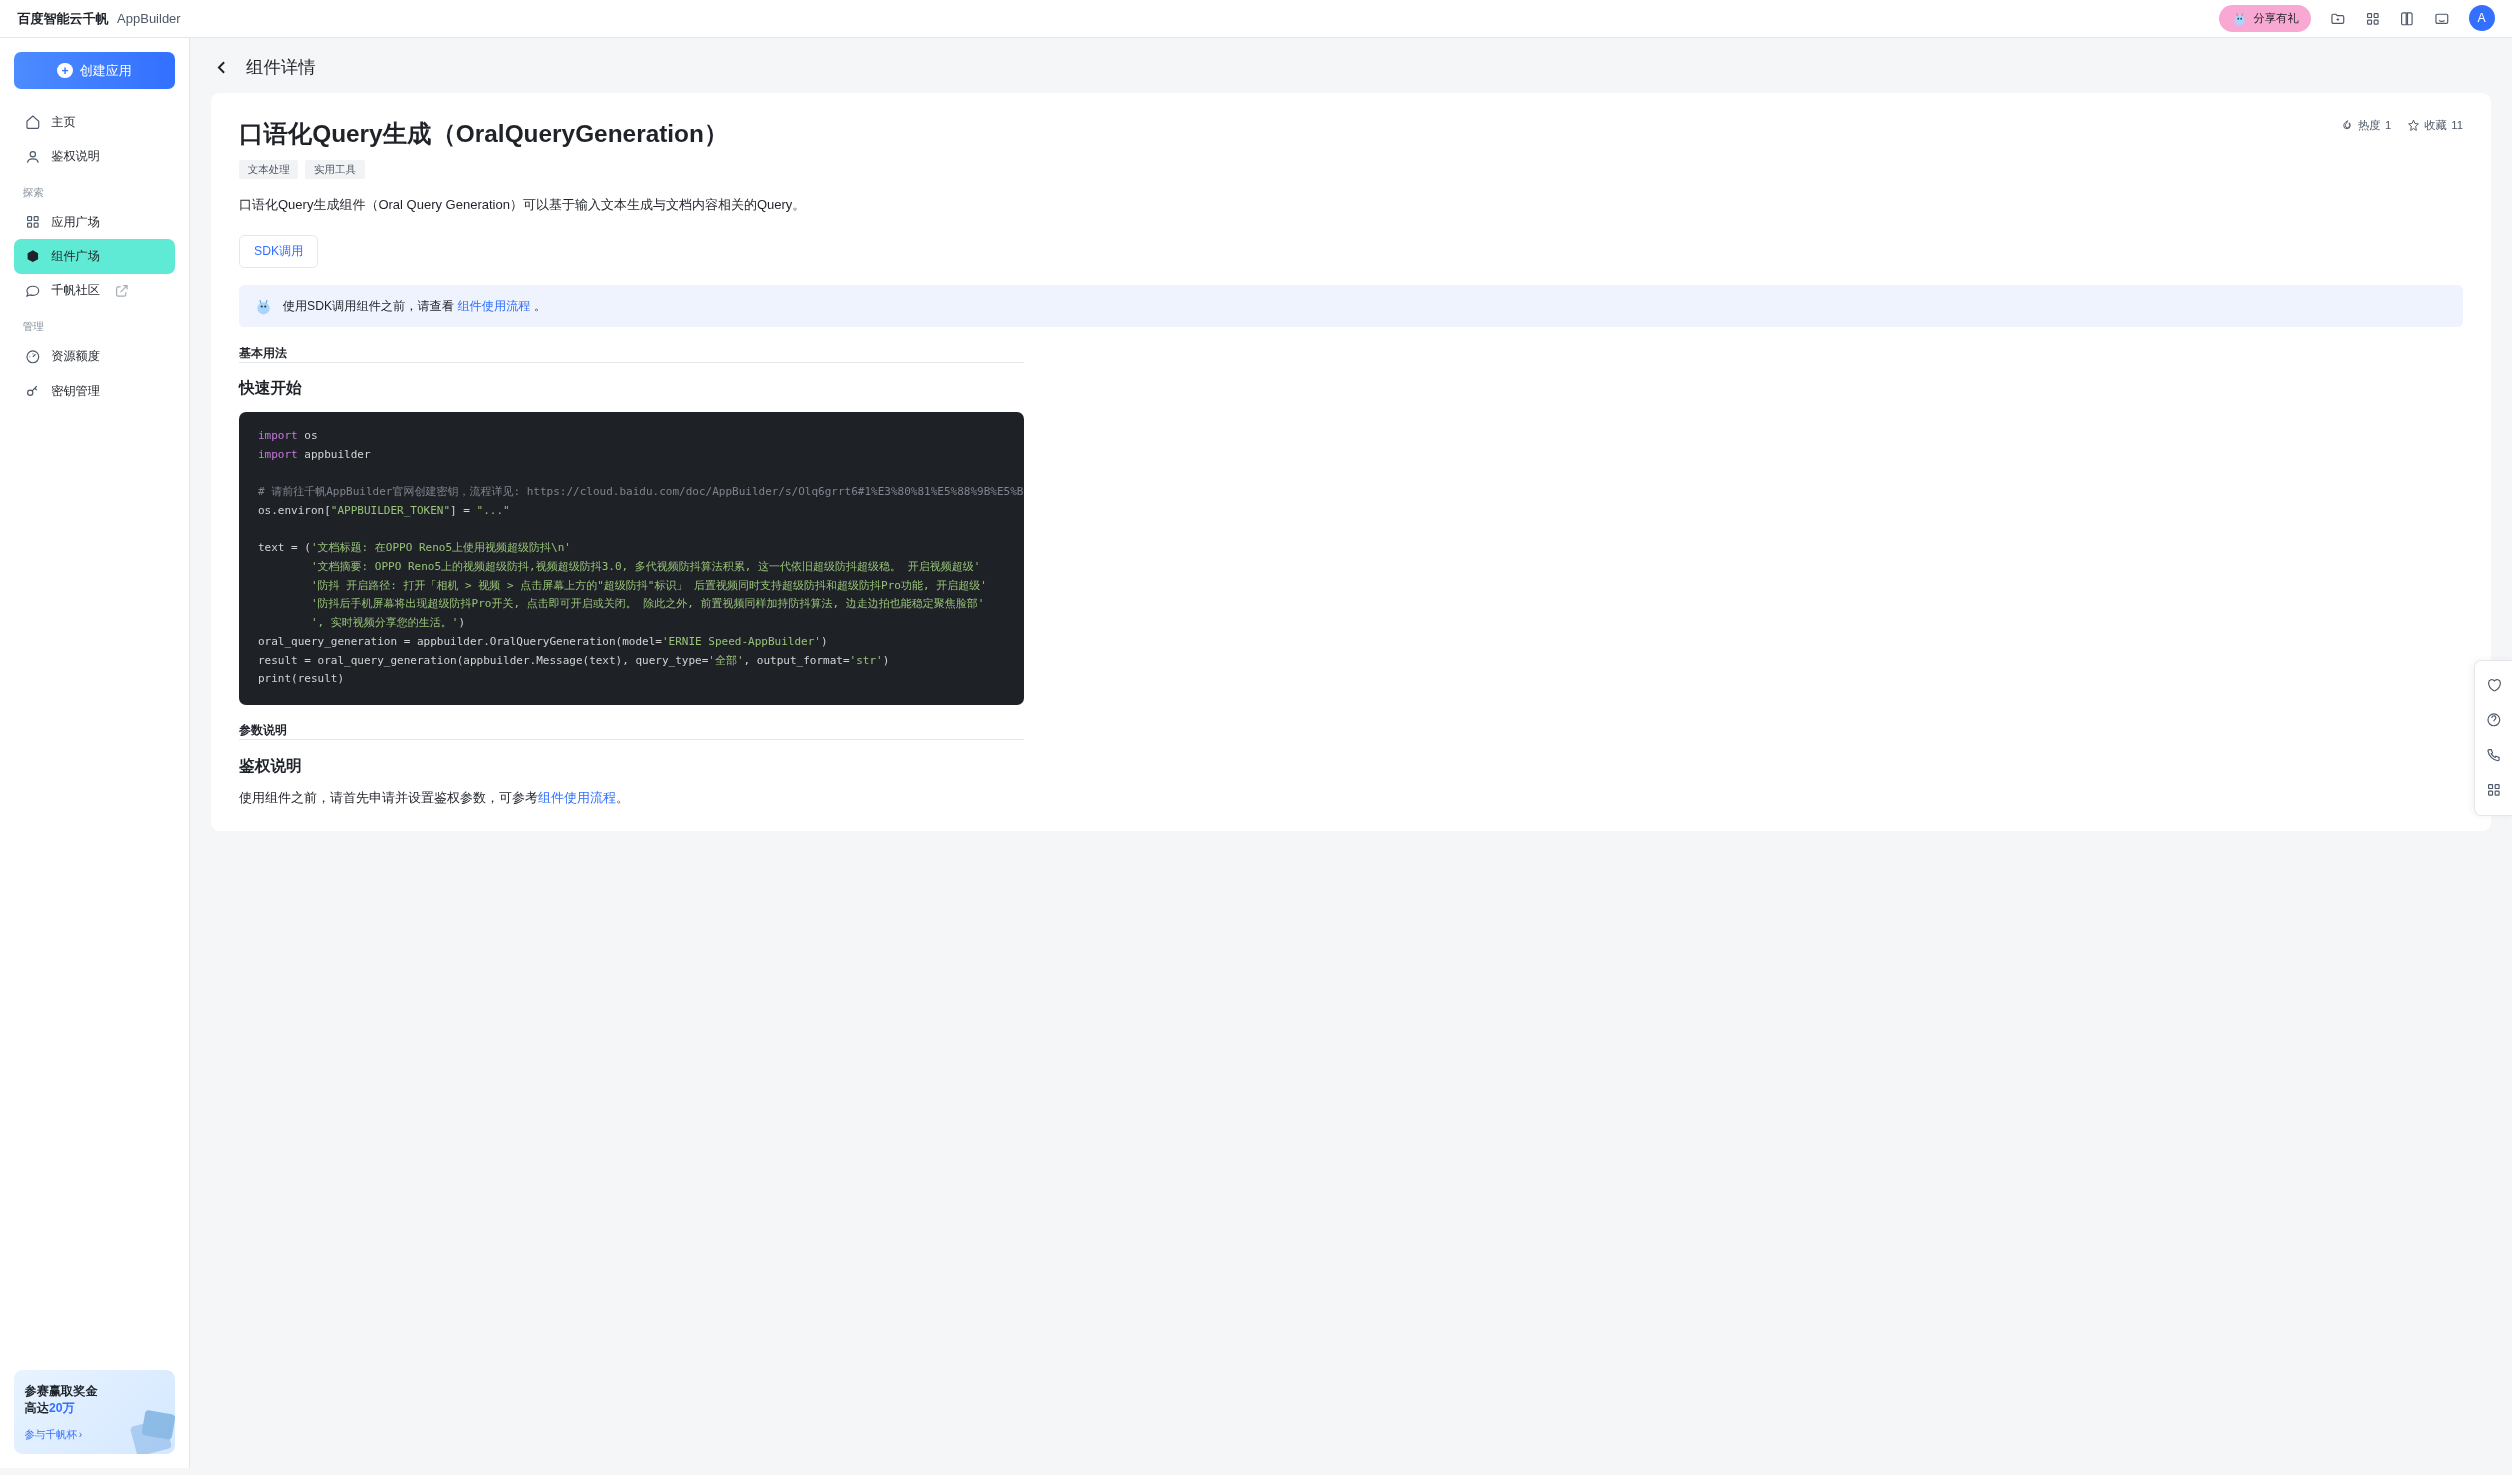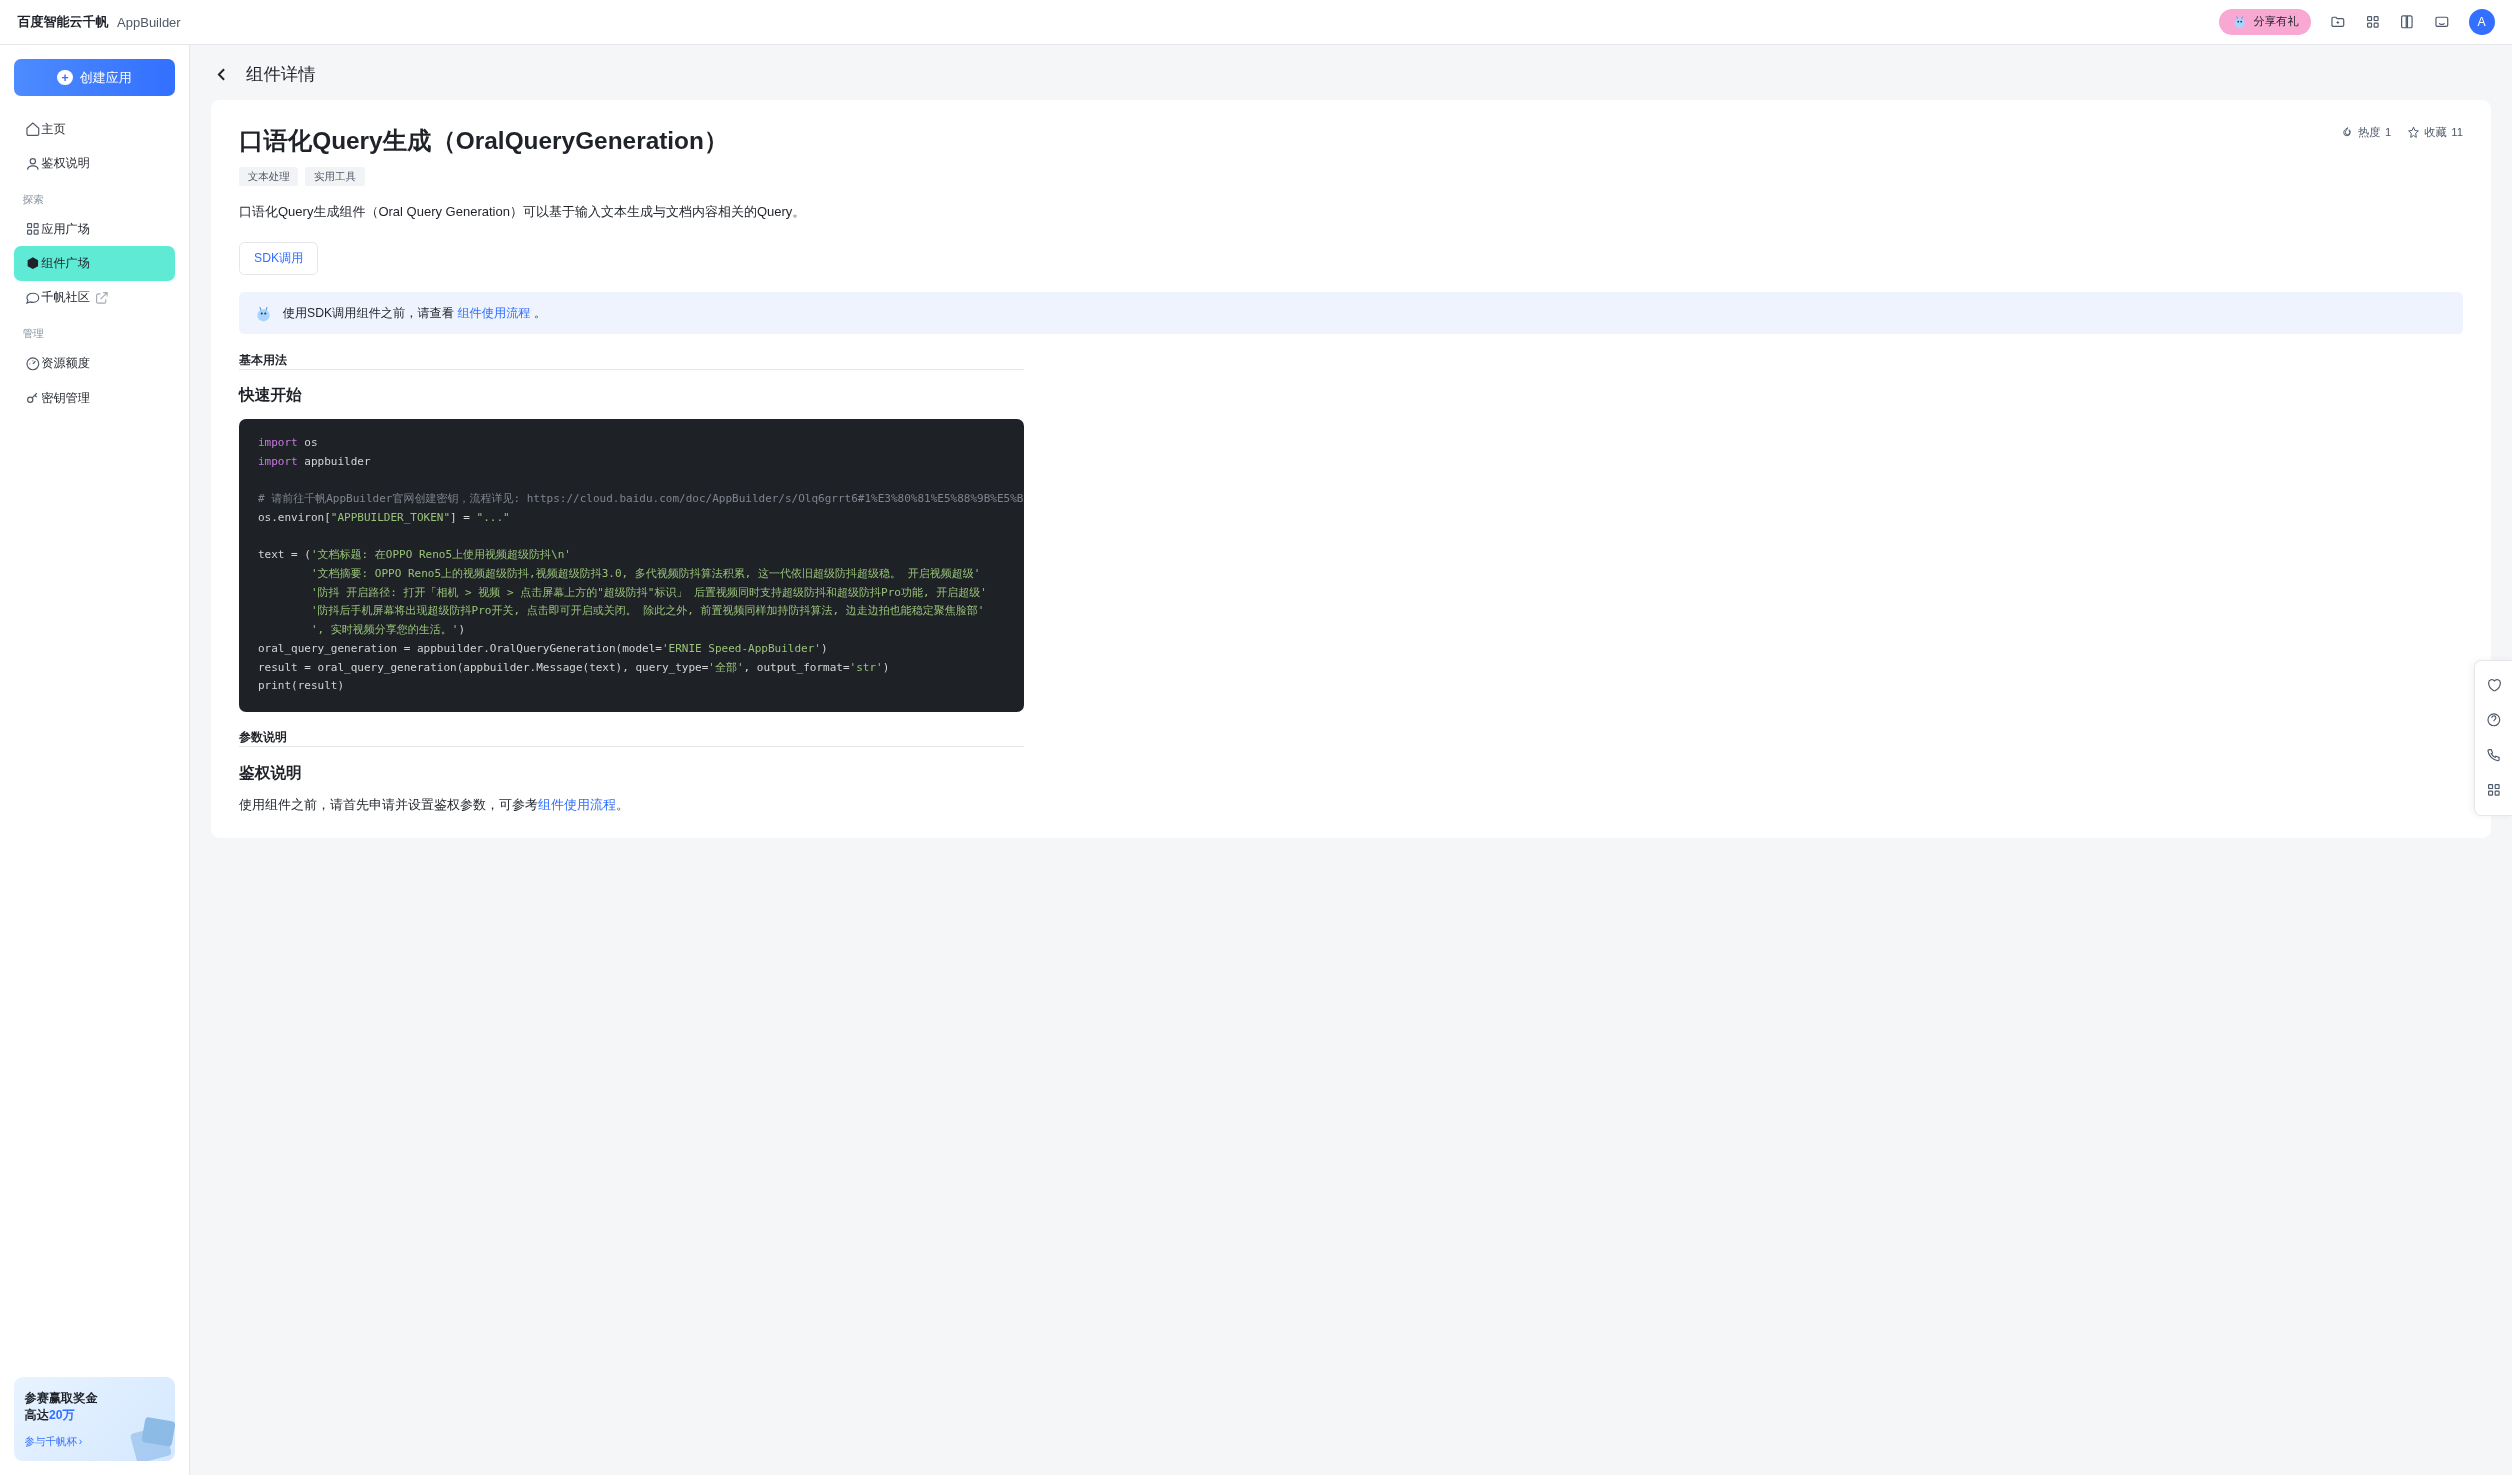--- a/index.html
+++ b/index.html
@@ -1,34 +1,34 @@
 <!DOCTYPE html>
 <html style="font-size:14px"><head>
 <meta charset="utf-8">
 <style>
 * { margin: 0; padding: 0; box-sizing: border-box; }
 body { font-family: -apple-system, BlinkMacSystemFont, "PingFang SC", "Microsoft YaHei", sans-serif; background: #f5f6f8; color: #1f2329; font-size: 12.2px; }
 
-.header { height: 45px; background: #fff; border-bottom: 0.9px solid #e5e6eb; display: flex; align-items: center; padding: 0 17.4px; justify-content: space-between; }
+.header { height: 38px; background: #fff; border-bottom: 0.9px solid #e5e6eb; display: flex; align-items: center; padding: 0 17.4px; justify-content: space-between; }
 .header-left { display: flex; align-items: center; gap: 8.7px; }
 .logo-text { font-size: 13px; font-weight: 600; color: #1f2329; }
 .logo-sub { font-size: 13px; color: #4e5969; font-weight: 400; }
 .header-right { display: flex; align-items: center; gap: 19px; }
 .share-btn { display: flex; align-items: center; gap: 5.2px; background: #f9a8d4; border-radius: 15.7px; padding: 4.4px 12.2px; font-size: 11.3px; color: #1f2329; cursor: pointer; }
 .share-btn .emoji { width: 17.4px; height: 17.4px; display: flex; align-items: center; justify-content: center; }
 .header-icon { width: 15.7px; height: 15.7px; color: #4e5969; cursor: pointer; display: flex; align-items: center; justify-content: center; }
 .avatar { width: 26px; height: 26px; border-radius: 50%; background: #3370ff; color: #fff; display: flex; align-items: center; justify-content: center; font-size: 12.2px; cursor: pointer; }
 
 .layout { display: flex; height: calc(100vh - 45px); }
 .sidebar { width: 190px; background: #fff; border-right: 0.9px solid #e5e6eb; padding: 14px; display: flex; flex-direction: column; position: relative; }
 .create-btn { background: linear-gradient(90deg, #4d8bff 0%, #3370ff 100%); color: #fff; border: none; border-radius: 7px; padding: 9.6px 0; font-size: 13px; cursor: pointer; display: flex; align-items: center; justify-content: center; gap: 7px; margin-bottom: 15.7px; }
 .create-btn .plus { width: 15.7px; height: 15.7px; border-radius: 50%; background: #fff; color: #3370ff; display: flex; align-items: center; justify-content: center; font-weight: bold; font-size: 12.2px; }
 .nav-section { margin-bottom: 5.2px; }
 .nav-label { font-size: 10.5px; color: #86909c; padding: 7px 8.7px 5.2px; }
-.nav-item { display: flex; align-items: center; gap: 1px; padding: 8.7px 10.5px; border-radius: 7px; cursor: pointer; font-size: 12.2px; color: #1f2329; text-align: right; }
+.nav-item { display: flex; align-items: center; gap: 11px; padding: 8.7px 10.5px; border-radius: 7px; cursor: pointer; font-size: 12.2px; color: #1f2329; text-align: right; }
 .nav-item.active { background: #5eead4; font-weight: 500; }
 .nav-icon { width: 15.7px; height: 15.7px; flex-shrink: 0; display: flex; align-items: center; justify-content: center; color: #4e5969; }
 .nav-item.active .nav-icon { color: #1f2329; }
 .link-icon { margin-left: 3.5px; opacity: .5; }
 
 .promo-card { margin-top: auto; background: linear-gradient(135deg, #e8f3ff 0%, #d4e8ff 100%); border-radius: 8.7px; padding: 12.2px 10.5px; font-size: 12.2px; position: relative; overflow: hidden; }
 .promo-title { font-weight: 600; color: #1f2329; line-height: 1.4; }
 .promo-hl { color: #3370ff; font-weight: 700; }
 .promo-link { color: #3370ff; font-size: 10.5px; margin-top: 11px; display: flex; align-items: flex-start; gap: 1.7px; cursor: pointer; }
 .promo-deco { position: absolute; right: -8.7px; bottom: -8.7px; width: 61px; height: 61px; opacity: .6; }

